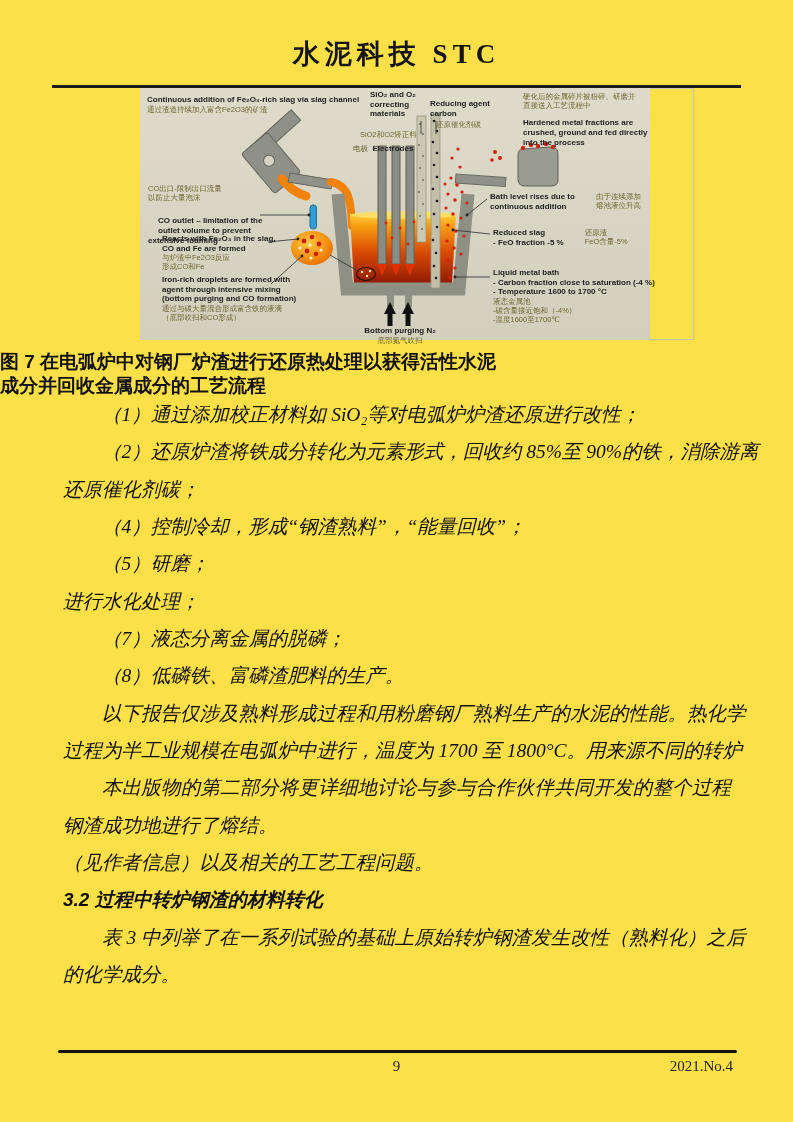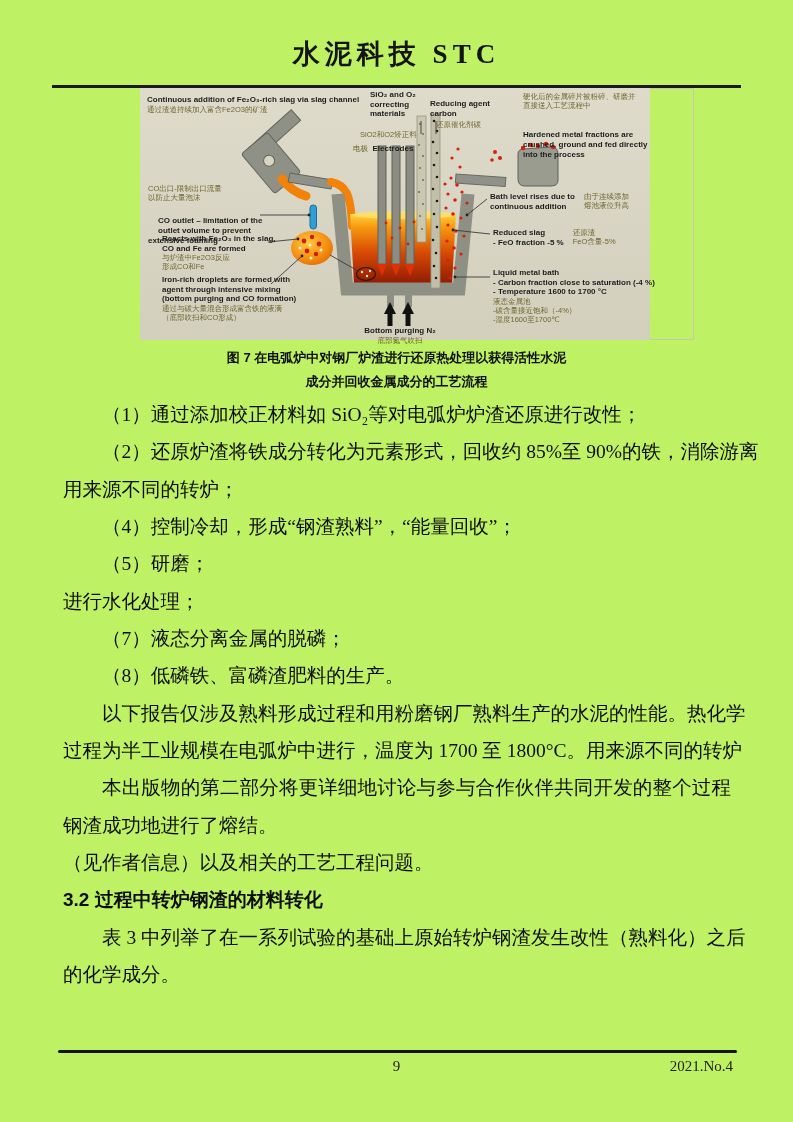--- a/index.html
+++ b/index.html
@@ -1,39 +1,39 @@
 <!DOCTYPE html>
 <html><head>
 <meta charset="utf-8">
 <style>
   html,body{margin:0;padding:0;background:#e8e8e8;}
-  #page{position:relative;width:793px;height:1122px;background:#bef264;margin:0 auto;
+  #page{position:relative;width:793px;height:1122px;background:#fde047;margin:0 auto;
         font-family:"Liberation Serif","DejaVu Serif",serif;color:#111;overflow:hidden;}
 
   
   #header-title{position:absolute;top:36px;left:0;right:0;text-align:center;
     font-size:27px;font-weight:bold;letter-spacing:5px;color:#141414;}
   #header-rule{position:absolute;top:85px;left:52px;right:52px;height:3px;background:#1b1b1b;}
 
   
   #figure{position:absolute;left:140px;top:88px;width:510px;height:252px;box-shadow:0 0 0 1px #c8c5b4 inset;padding-left:44px;}
   #figure svg{position:absolute;left:0;top:0;}
   .flabel{position:absolute;font-family:"Liberation Sans","DejaVu Sans",sans-serif;z-index:2;}
   .flabel .en{font-weight:bold;color:#1d1d1d;font-size:8px;line-height:9.6px;white-space:nowrap;}
   .flabel .zh{color:#6d672f;font-size:7.5px;line-height:9.2px;white-space:nowrap;}
-  .row{display:flex;gap:9px;}
+  .row{display:flex;gap:21px;}
   .ctr{text-align:center;}
 
   
-  .caption{position:absolute;left:0;right:0;text-align:center;
-    font-family:"Liberation Sans","DejaVu Sans",sans-serif;font-weight:bold;font-size:13px;color:#101010;}
+  .caption{position:absolute;left:0;right:0;text-align:left;
+    font-family:"Liberation Sans","DejaVu Sans",sans-serif;font-weight:bold;font-size:19px;color:#101010;}
   #caption1{top:349px;} #caption2{top:373px;}
 
   
-  #body-text{position:absolute;left:63px;top:396px;width:668px;font-size:19.5px;color:#0e0e0e;}
+  #body-text{position:absolute;left:63px;top:396px;width:668px;font-size:19.5px;color:#0e0e0e;font-style:italic;}
   .ln{height:37.35px;line-height:37.35px;white-space:nowrap;}
   .ln.in{text-indent:2em;}
   .ln.j{text-align:justify;text-align-last:justify;}
   .ln.hd{font-family:"Liberation Sans","DejaVu Sans",sans-serif;font-weight:bold;font-size:19px;}
 
   
   #footer-rule{position:absolute;top:1050px;left:58px;right:56px;height:3px;background:#141414;border-radius:2px;}
   #footer-page{position:absolute;top:1058px;left:0;right:0;text-align:center;font-size:15px;color:#222;}
   #footer-issue{position:absolute;top:1058px;right:60px;font-size:15px;color:#222;}
 </style>
@@ -242,21 +242,21 @@
 
     <div class="flabel" style="left:290px;top:11px">
       <div class="en">Reducing agent</div>
       <div class="en">carbon</div>
       <div class="zh" style="margin-left:6px;margin-top:2px">还原催化剂碳</div>
     </div>
 
     <div class="flabel" style="left:383px;top:4px;width:126px">
       <div class="zh">硬化后的金属碎片被粉碎、研磨并</div>
       <div class="zh">直接送入工艺流程中</div>
-      <div class="en" style="margin-top:20px">Hardened metal fractions are</div>
+      <div class="en" style="margin-top:8px">Hardened metal fractions are</div>
       <div class="en">crushed, ground and fed directly</div>
       <div class="en">into the process</div>
     </div>
 
     <div class="flabel" style="left:213px;top:49px">
       <span class="zh">电极</span>
       <span class="en">Electrodes</span>
     </div>
 
     <div class="flabel" style="left:8px;top:96px">
@@ -318,21 +318,21 @@
       <div class="zh">底部氮气吹扫</div>
     </div>
   </div>
 
   <div class="caption" id="caption1">图 7 在电弧炉中对钢厂炉渣进行还原热处理以获得活性水泥</div>
   <div class="caption" id="caption2">成分并回收金属成分的工艺流程</div>
 
   <div id="body-text">
       <div class="ln in">（1）通过添加校正材料如 SiO₂等对电弧炉炉渣还原进行改性；</div>
       <div class="ln in j">（2）还原炉渣将铁成分转化为元素形式，回收约 85%至 90%的铁，消除游离</div>
-      <div class="ln">用来源不同的转炉；</div>
+      <div class="ln">还原催化剂碳；</div>
       <div class="ln in">（4）控制冷却，形成“钢渣熟料”，“能量回收”；</div>
       <div class="ln in">（5）研磨；</div>
       <div class="ln">进行水化处理；</div>
       <div class="ln in">（7）液态分离金属的脱磷；</div>
       <div class="ln in">（8）低磷铁、富磷渣肥料的生产。</div>
       <div class="ln in j">以下报告仅涉及熟料形成过程和用粉磨钢厂熟料生产的水泥的性能。热化学</div>
       <div class="ln j">过程为半工业规模在电弧炉中进行，温度为 1700 至 1800°C。用来源不同的转炉</div>
       <div class="ln in j">本出版物的第二部分将更详细地讨论与参与合作伙伴共同开发的整个过程</div>
       <div class="ln">钢渣成功地进行了熔结。</div>
       <div class="ln">（见作者信息）以及相关的工艺工程问题。</div>

